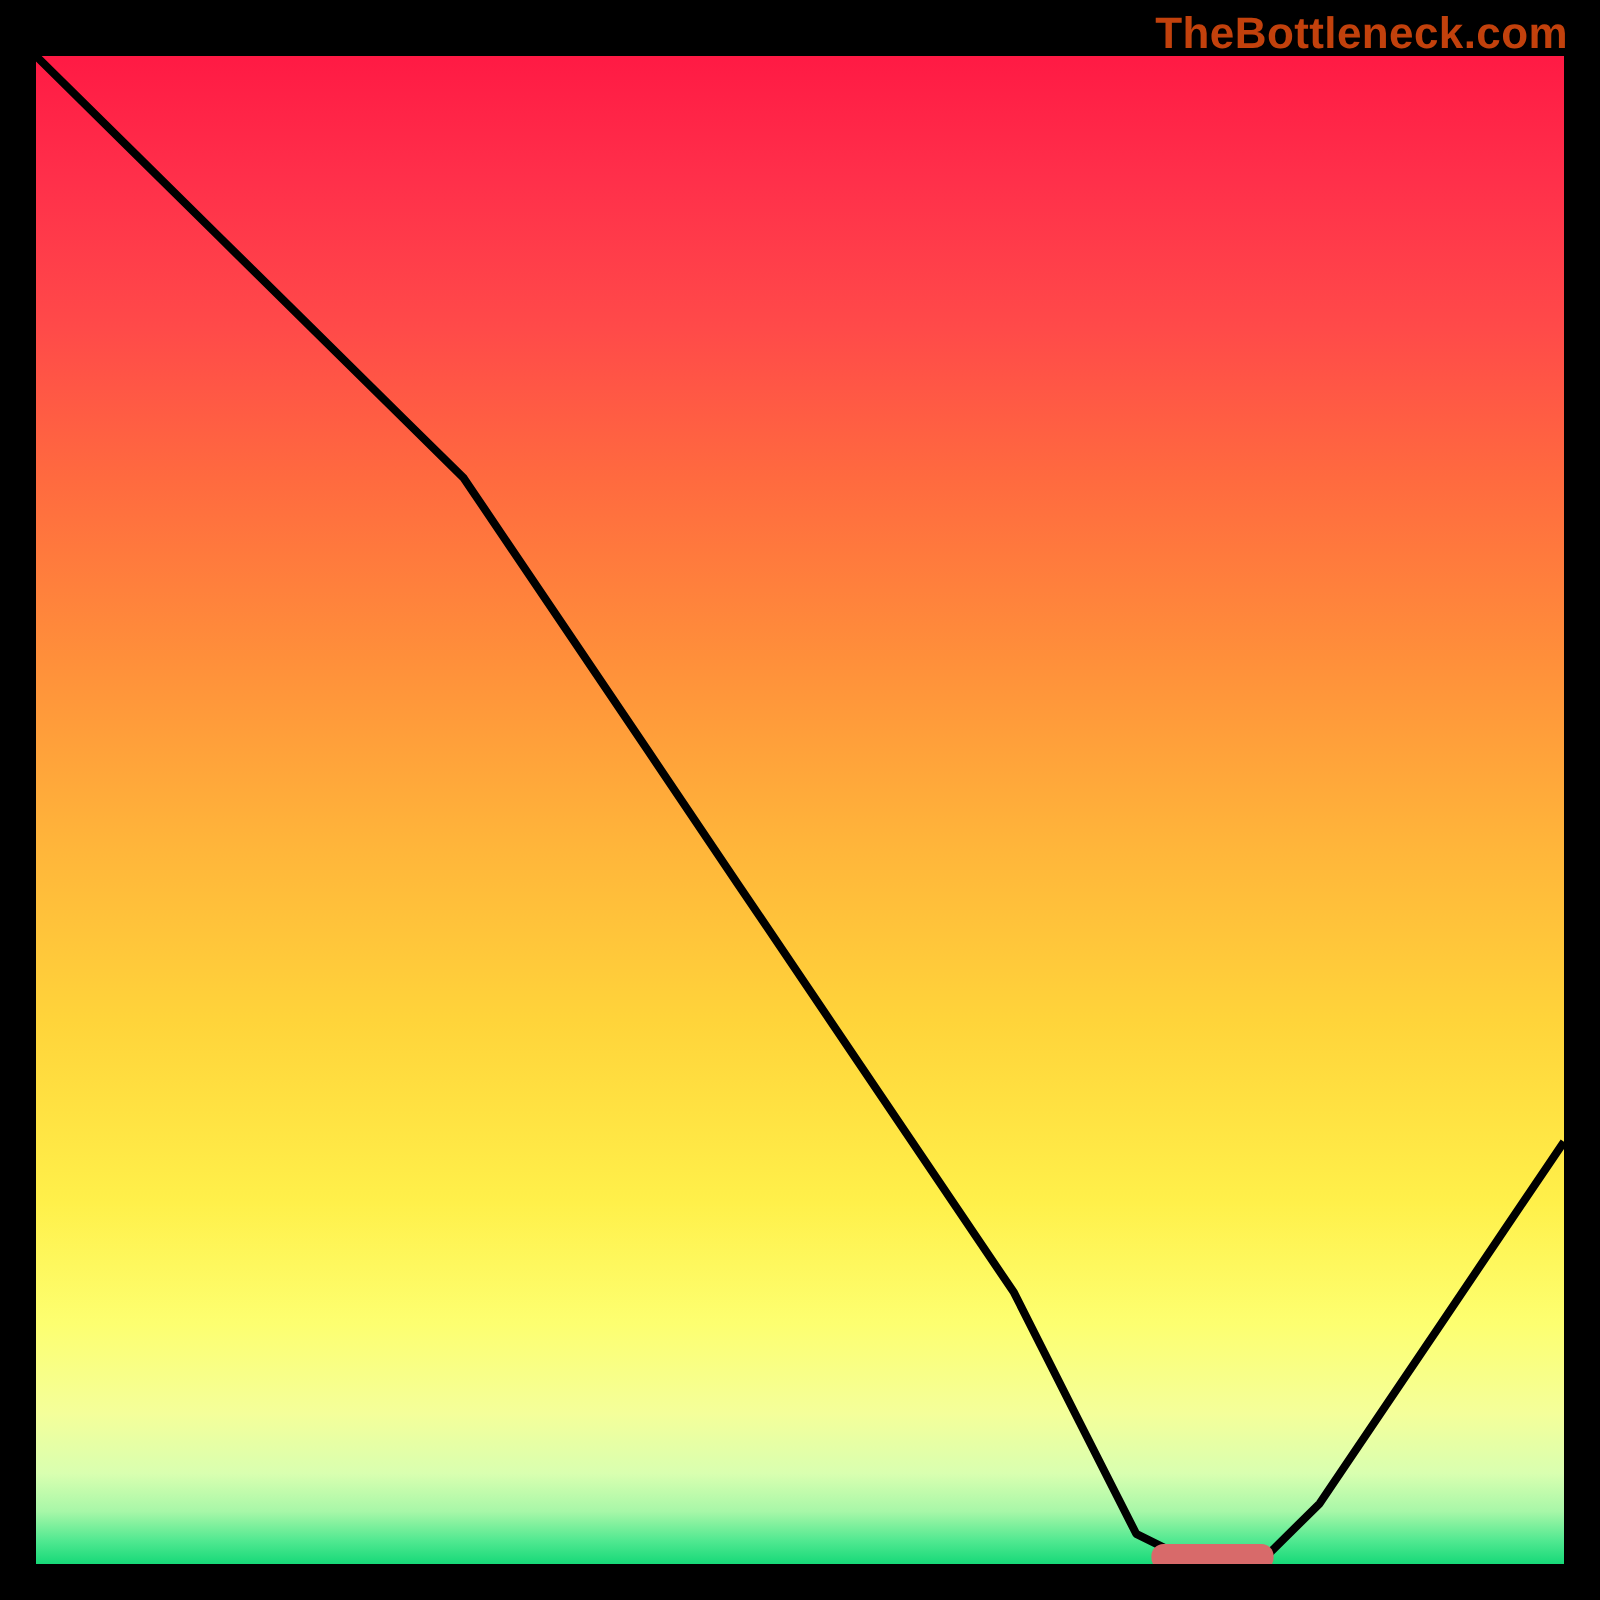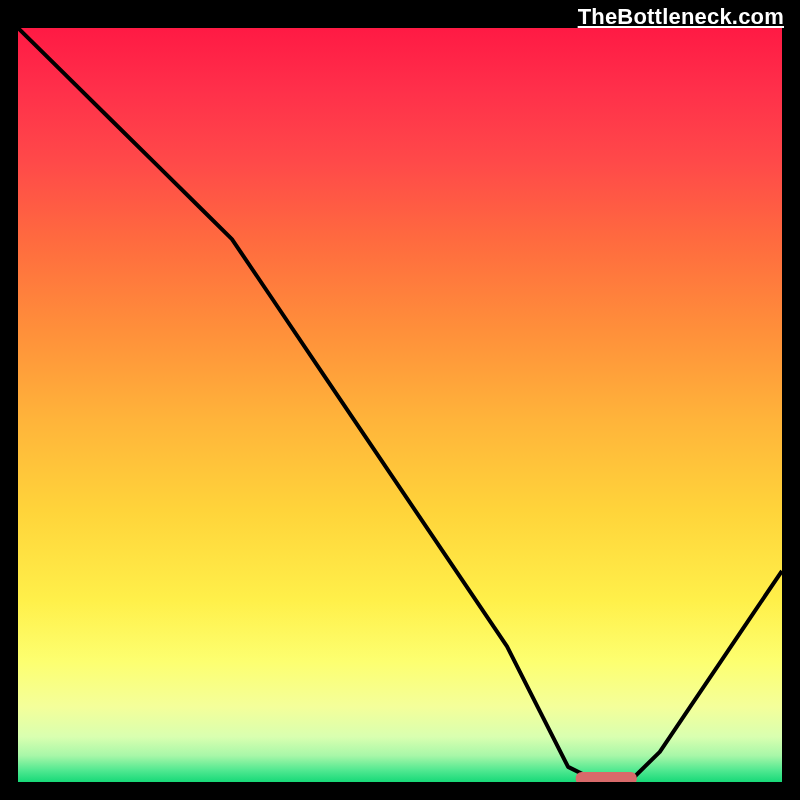--- a/index.html
+++ b/index.html
@@ -24,24 +24,23 @@
     width: 764px;
     height: 754px;
     overflow: hidden;
   }
   .watermark {
     position: absolute;
     top: 4px;
     right: 16px;
     font-size: 22px;
     font-weight: 600;
-    color: #ffffff;
+    color: #c2410c;
     letter-spacing: 0.2px;
     font-family: Arial, Helvetica, sans-serif;
-    text-decoration: underline;
   }
 </style>
 </head>
 <body>
 
 <div class="stage">
   <div class="watermark">TheBottleneck.com</div>
 
   <div class="plot">
     <svg id="chart-svg" width="764" height="754" viewBox="0 0 764 754">

